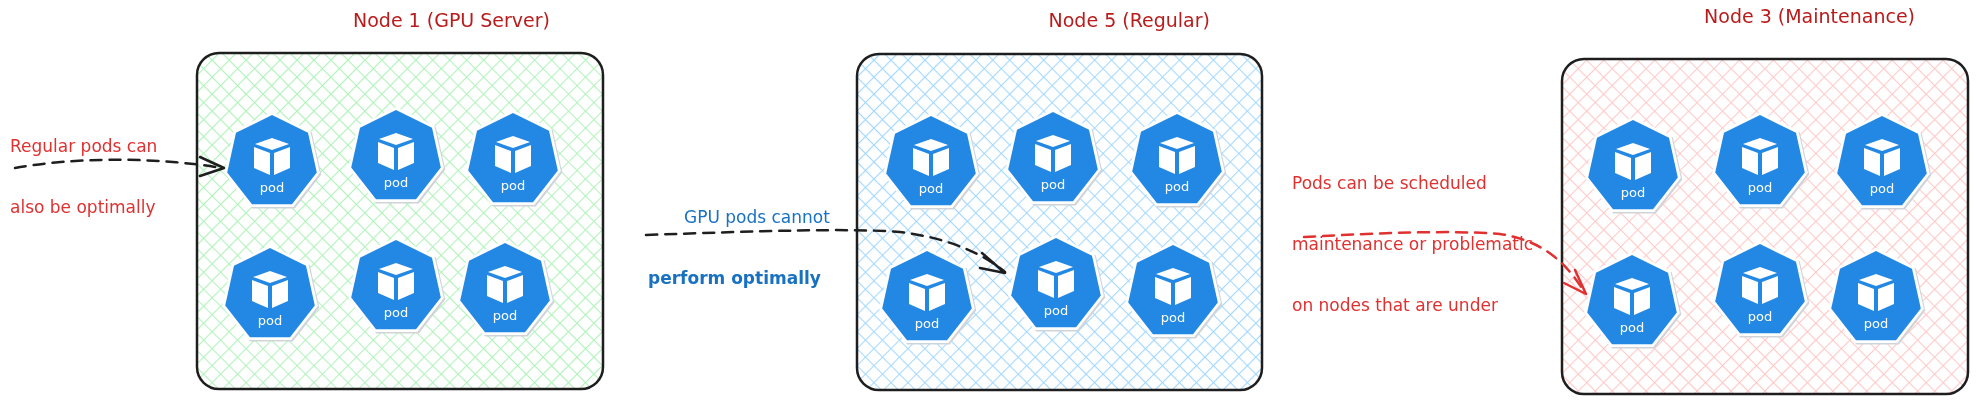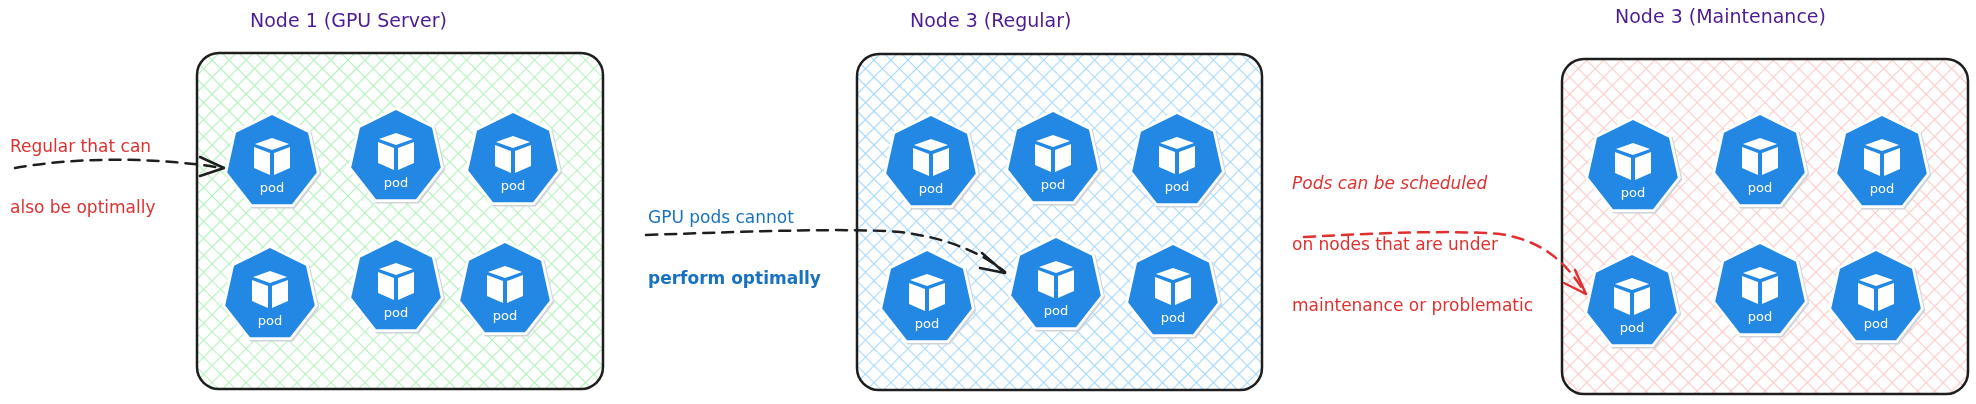--- a/index.html
+++ b/index.html
@@ -1,20 +1,20 @@
 <!DOCTYPE html>
 <html><head>
 <meta charset="utf-8">
 <style>
   html, body { margin:0; padding:0; background:#ffffff; }
   body { width:1976px; height:404px; position:relative; overflow:hidden;
          font-family: "DejaVu Sans", sans-serif; }
   #stage { position:absolute; left:0; top:0; width:1976px; height:404px; }
   .lbl { position:absolute; font-family:"DejaVu Sans", sans-serif; white-space:pre; line-height:1.2; }
-  .title { font-size:19px; color:#4c1d95; text-align:left; }
+  .title { font-size:19px; color:#b91c1c; text-align:right; }
   .note { font-size:17px; }
 </style>
 </head>
 <body>
 
 <svg id="stage" width="1976" height="404" viewBox="0 0 1976 404" xmlns="http://www.w3.org/2000/svg">
   <defs>
     <pattern id="hatch-0" patternUnits="userSpaceOnUse" width="12" height="12" patternTransform="rotate(45)">
       <line x1="0" y1="0" x2="0" y2="12" stroke-width="2.2" class="h0" stroke="#b2f2bb"></line>
       <line x1="0" y1="0" x2="12" y2="0" stroke-width="2.2" class="h0" stroke="#b2f2bb"></line>
@@ -251,28 +251,28 @@
     <path d="M646,235 C760,231 850,228 900,232 C950,238 985,255 1005,272" fill="none" stroke-width="2.5" stroke-dasharray="11 8" stroke-linecap="round" stroke="#1e1e1e"></path>
     <path d="M982,253 L1005,273 L980,268" fill="none" stroke-width="2.5" stroke-linecap="round" stroke-linejoin="round" stroke="#1e1e1e"></path>
   </g>
   <g class="arrow2">
     <path d="M1304,237 C1380,233 1450,230 1500,234 C1540,240 1565,260 1585,293" fill="none" stroke-width="2.5" stroke-dasharray="11 8" stroke-linecap="round" stroke="#e03131"></path>
     <path d="M1575,270 L1586,294 L1564,283" fill="none" stroke-width="2.5" stroke-linecap="round" stroke-linejoin="round" stroke="#e03131"></path>
   </g>
 </svg>
 
 <div class="lbl title" style="left:250px; top:9px; width:300px;">Node 1 (GPU Server)</div>
-<div class="lbl title" style="left:910px; top:9px; width:300px;">Node 3 (Regular)</div>
+<div class="lbl title" style="left:910px; top:9px; width:300px;">Node 5 (Regular)</div>
 <div class="lbl title" style="left:1615px; top:5px; width:300px;">Node 3 (Maintenance)</div>
 
 <div class="lbl note" style="left:10px; top:95px;">
-  <div class="c0" style="color: rgb(224, 49, 49);">Regular that can</div>
+  <div class="c0" style="color: rgb(224, 49, 49);">Regular pods can</div>
   <div class="c0" style="color: rgb(224, 49, 49);">also be optimally</div>
 </div>
 <div class="lbl note" style="left:648px; top:166px;">
-  <div class="c1" style="color: rgb(25, 113, 194);">GPU pods cannot</div>
+  <div class="c1" style="color: rgb(25, 113, 194); margin-left: 36px;">GPU pods cannot</div>
   <div class="c1" style="color: rgb(25, 113, 194); font-weight: bold;">perform optimally</div>
 </div>
 <div class="lbl note" style="left:1292px; top:132px;">
-  <div class="c2" style="color: rgb(224, 49, 49); font-style: italic;">Pods can be scheduled</div>
+  <div class="c2" style="color: rgb(224, 49, 49);">Pods can be scheduled</div>
+  <div class="c2" style="color: rgb(224, 49, 49);">maintenance or problematic</div>
   <div class="c2" style="color: rgb(224, 49, 49);">on nodes that are under</div>
-  <div class="c2" style="color: rgb(224, 49, 49);">maintenance or problematic</div>
 </div>
 
 </body></html>

